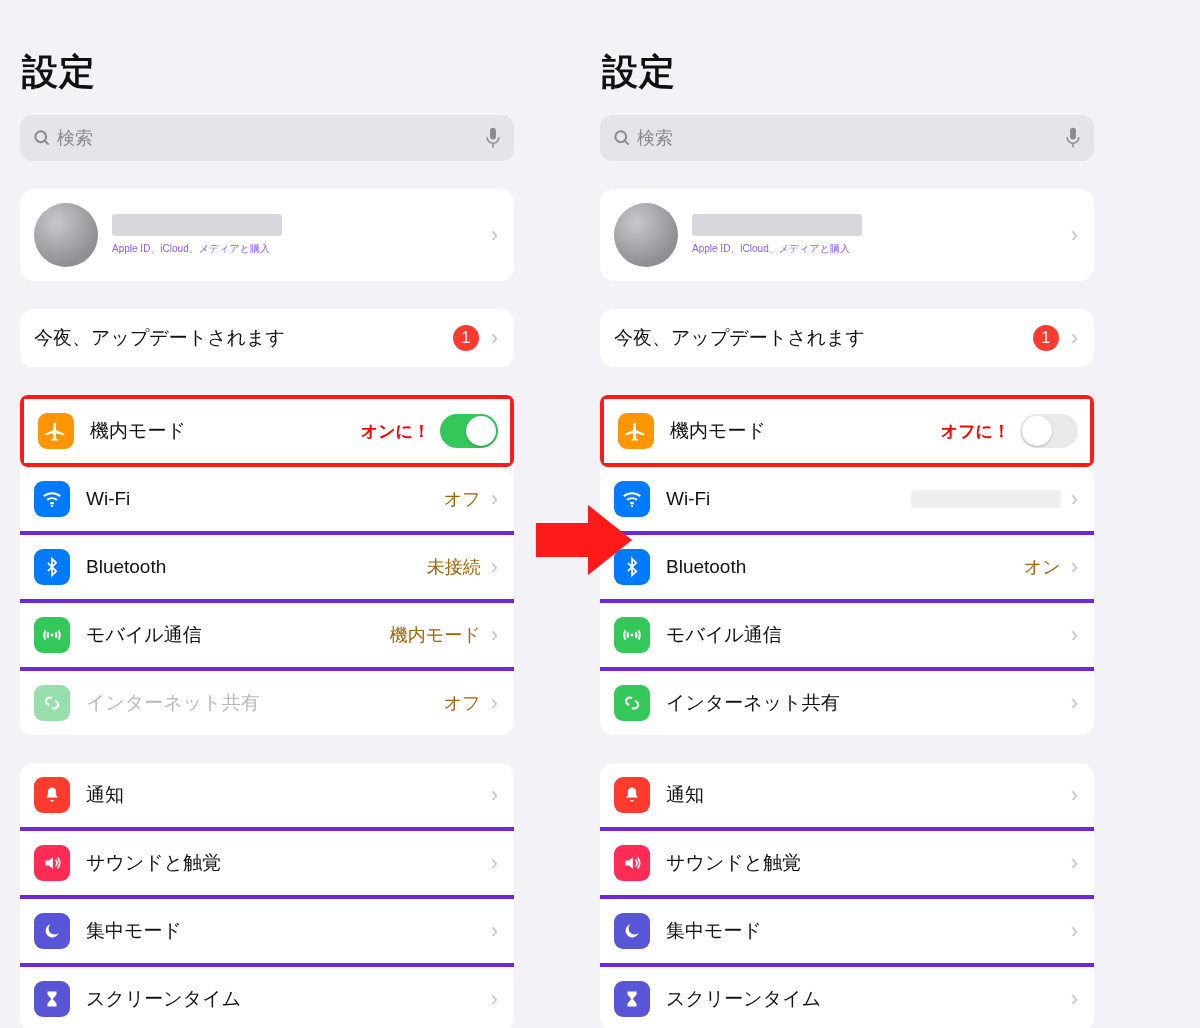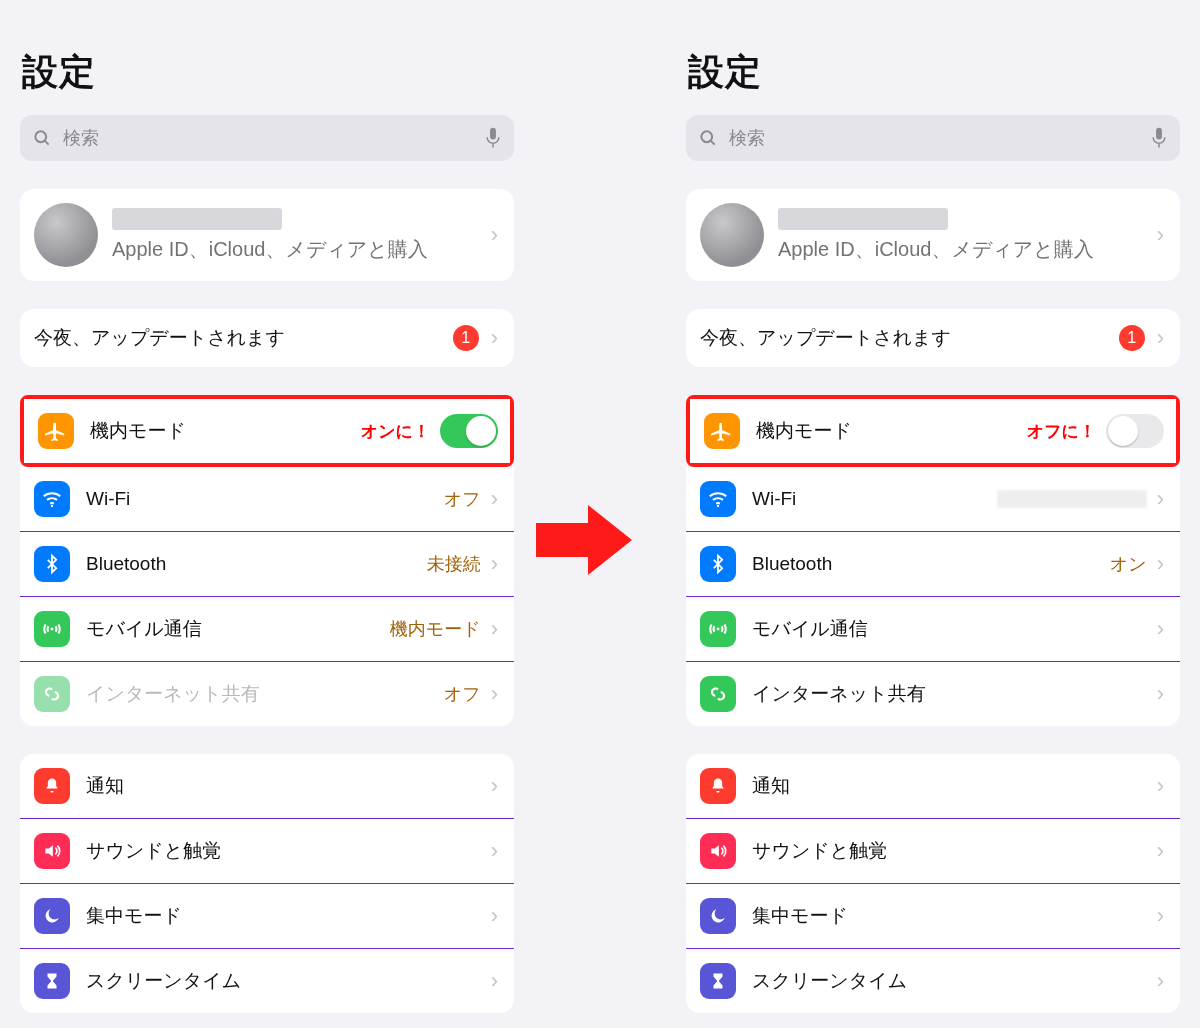--- a/index.html
+++ b/index.html
@@ -12,42 +12,41 @@
     position: relative;
   }
   .stage {
     display: flex;
     align-items: flex-start;
     width: 1200px;
     height: 732px;
     padding: 18px 12px 0;
     gap: 70px;
     position: relative;
-    justify-content: space-between;
   }
   .phone {
     width: 510px;
     background: #f2f2f7;
   }
   .title {
     font-size: 36px;
     font-weight: 700;
     color: #111;
     padding: 30px 10px 18px;
     letter-spacing: 1px;
   }
   .searchbar {
     margin: 0 8px 28px;
     background: #e4e4ea;
     border-radius: 12px;
     height: 46px;
     display: flex;
     align-items: center;
     padding: 0 12px;
-    gap: 11px;
+    gap: 5px;
   }
   .searchbar .search-ico { color: #8a8a8e; }
   .searchbar input {
     flex: 1;
     border: none;
     background: transparent;
     font-size: 18px;
     color: #333;
     outline: none;
   }
@@ -68,27 +67,27 @@
   .avatar {
     width: 64px; height: 64px; border-radius: 50%;
     background: radial-gradient(circle at 35% 30%, #c8c8cc, #8f8f94 70%);
     flex-shrink: 0;
   }
   .profile-text { flex: 1; }
   .name-blur {
     height: 22px; background: #d8d8dc; border-radius: 3px; margin-bottom: 6px;
   }
   .name-blur.w1 { width: 170px; }
-  .profile-sub { font-size: 20px; color: #737373; }
+  .profile-sub { font-size: 10px; color: #8b5cf6; }
   .chev { color: #c5c5c9; font-size: 22px; font-weight: 300; padding: 0 4px; }
   .row {
     display: flex;
     align-items: center;
     padding: 14px 12px 14px 14px;
-    border-bottom: 1px solid #6d28d9;
+    border-bottom: 4px solid #6d28d9;
     background: #fff;
     min-height: 58px;
   }
   .card .row:last-child { border-bottom: none; }
   .row .icon-app {
     width: 36px; height: 36px; border-radius: 9px;
     display: inline-flex; align-items: center; justify-content: center;
     margin-right: 16px; flex-shrink: 0; color: #fff;
   }
   .row .label { flex: 1; font-size: 19px; color: #111; }

